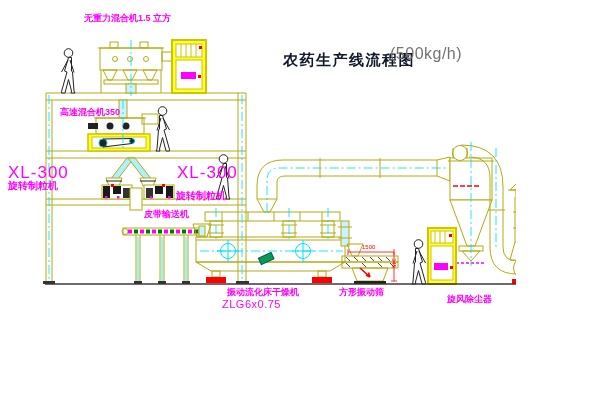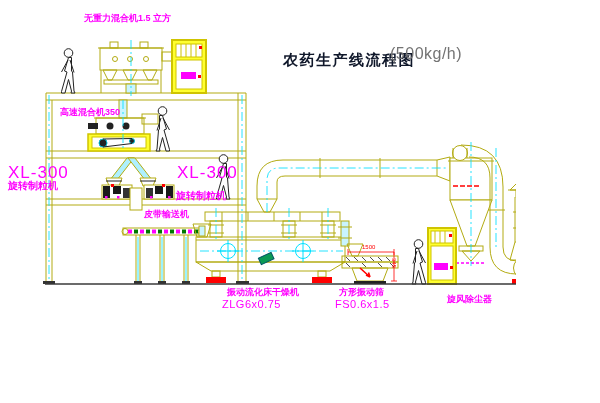--- a/index.html
+++ b/index.html
@@ -328,19 +328,18 @@
 <span class="title-cap" style="left:390px;top:46px;">(500kg/h)</span>
 <span class="lbl lbl-sm" style="left:36px;top:108px;margin-left:24px;">高速混合机350</span>
 <span class="lbl lbl-model" style="left:8px;top:164px;">XL-300</span>
 <span class="lbl lbl-xs" style="left:8px;top:181px;">旋转制粒机</span>
 <span class="lbl lbl-model" style="left:177px;top:164px;">XL-300</span>
 <span class="lbl lbl-xs" style="left:176px;top:191px;">旋转制粒机</span>
 <span class="lbl lbl-sm" style="left:144px;top:210px;">皮带输送机</span>
 <span class="lbl lbl-sm" style="left:227px;top:288px;">振动流化床干燥机</span>
 <span class="lbl lbl-code" style="left:222px;top:299px;">ZLG6x0.75</span>
 <span class="lbl lbl-sm" style="left:339px;top:288px;">方形振动筛</span>
-<span class="lbl lbl-code" style="left:335px;top:299px;">FS0.6x1.5</span>
 <span class="lbl lbl-sm" style="left:447px;top:295px;">旋风除尘器</span>
 <span class="lbl lbl-sm" style="left:525px;top:293px;text-decoration:underline;">引风机</span>
 <span class="dim" style="left:362px;top:244px;">1500</span>
 <span class="dim dim-v" style="left:397px;top:258px;">345</span>
 
 </div>
 
 </body></html>

